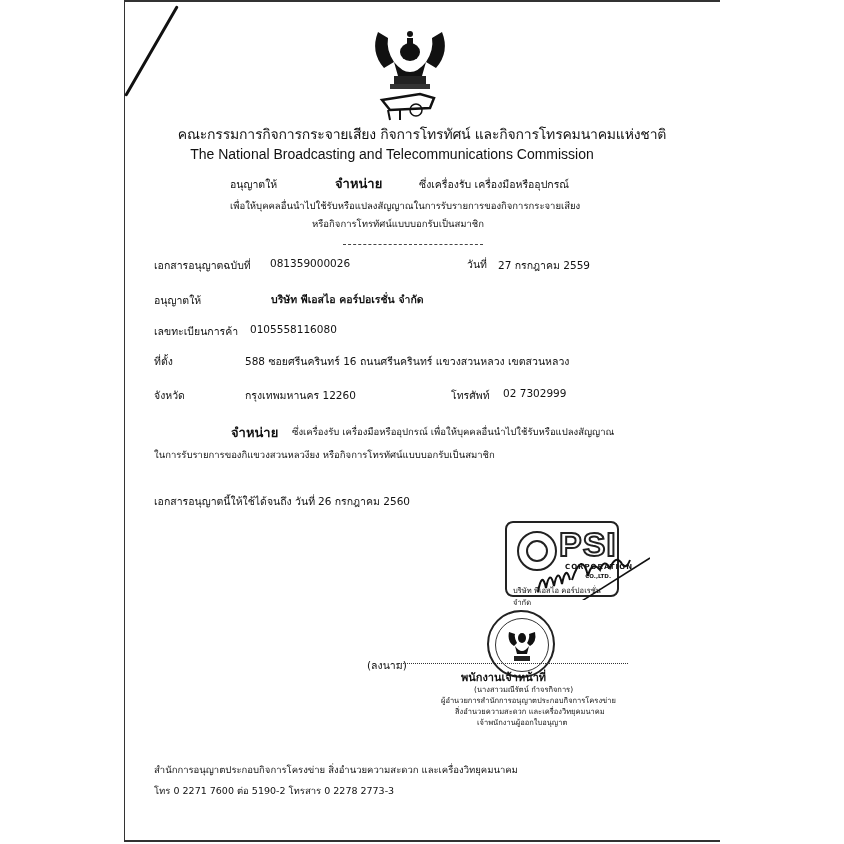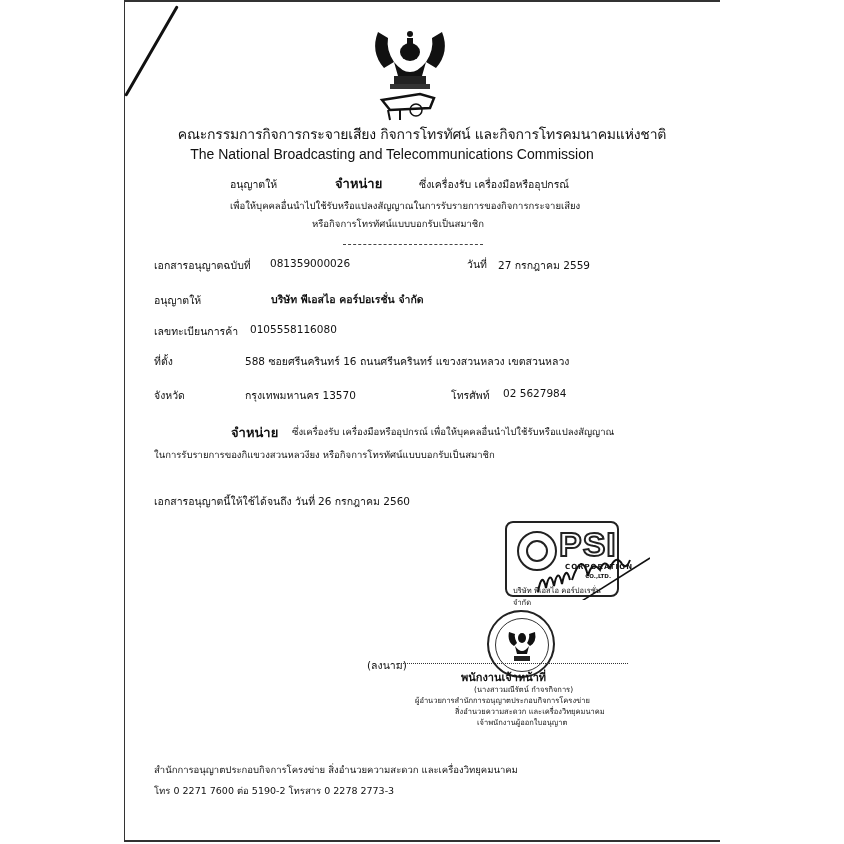--- a/index.html
+++ b/index.html
@@ -91,23 +91,23 @@
 <div class="abs t11" style="left:154px;top:292px;">อนุญาตให้</div>
 <div class="abs t11 bold" style="left:271px;top:291px;">บริษัท พีเอสไอ คอร์ปอเรชั่น จำกัด</div>
 
 <div class="abs t11" style="left:154px;top:323px;">เลขทะเบียนการค้า</div>
 <div class="abs t11" style="left:250px;top:323px;">0105558116080</div>
 
 <div class="abs t11" style="left:154px;top:353px;">ที่ตั้ง</div>
 <div class="abs t11" style="left:245px;top:353px;">588 ซอยศรีนครินทร์ 16 ถนนศรีนครินทร์ แขวงสวนหลวง เขตสวนหลวง</div>
 
 <div class="abs t11" style="left:154px;top:387px;">จังหวัด</div>
-<div class="abs t11" style="left:245px;top:387px;">กรุงเทพมหานคร 13570</div>
+<div class="abs t11" style="left:245px;top:387px;">กรุงเทพมหานคร 12260</div>
 <div class="abs t11" style="left:451px;top:387px;">โทรศัพท์</div>
-<div class="abs t11" style="left:503px;top:387px;">02 5627984</div>
+<div class="abs t11" style="left:503px;top:387px;">02 7302999</div>
 
 <div class="abs bold" style="left:231px;top:422px;font-size:13px;">จำหน่าย</div>
 <div class="abs t10" style="left:292px;top:424px;">ซึ่งเครื่องรับ เครื่องมือหรืออุปกรณ์ เพื่อให้บุคคลอื่นนำไปใช้รับหรือแปลงสัญญาณ</div>
 <div class="abs t10" style="left:154px;top:447px;">ในการรับรายการของกิแขวงสวนหลวงียง หรือกิจการโทรทัศน์แบบบอกรับเป็นสมาชิก</div>
 
 <div class="abs t11" style="left:154px;top:493px;">เอกสารอนุญาตนี้ให้ใช้ได้จนถึง วันที่</div>
 <div class="abs t11" style="left:318px;top:493px;">26 กรกฎาคม 2560</div>
 
 <div class="psi-stamp">
   <div class="psi-circle"></div>
@@ -131,18 +131,18 @@
     <path d="M10 20 Q17 30 24 20 L22 28 L12 28 Z" fill="#111"></path>
     <rect x="9" y="30" width="16" height="5" fill="#222"></rect>
   </svg>
 </div>
 
 <div class="abs t11" style="left:367px;top:657px;">(ลงนาม)</div>
 <div class="sig-dots"></div>
 
 <div class="abs bold" style="left:461px;top:668px;font-size:11px;">พนักงานเจ้าหน้าที่</div>
 <div class="abs" style="left:474px;top:683px;font-size:7.5px;">(นางสาวมณีรัตน์ กำจรกิจการ)</div>
-<div class="abs" style="left:415px;top:694px;font-size:7.5px;">ผู้อำนวยการสำนักการอนุญาตประกอบกิจการโครงข่าย</div>
+<div class="abs" style="left:441px;top:694px;font-size:7.5px;">ผู้อำนวยการสำนักการอนุญาตประกอบกิจการโครงข่าย</div>
 <div class="abs" style="left:455px;top:705px;font-size:7.5px;">สิ่งอำนวยความสะดวก และเครื่องวิทยุคมนาคม</div>
 <div class="abs" style="left:477px;top:716px;font-size:7.5px;">เจ้าพนักงานผู้ออกใบอนุญาต</div>
 
 <div class="abs t10" style="left:154px;top:762px;">สำนักการอนุญาตประกอบกิจการโครงข่าย สิ่งอำนวยความสะดวก และเครื่องวิทยุคมนาคม</div>
 <div class="abs t10" style="left:154px;top:783px;">โทร 0 2271 7600 ต่อ 5190-2 โทรสาร 0 2278 2773-3</div>
 
 </body></html>

